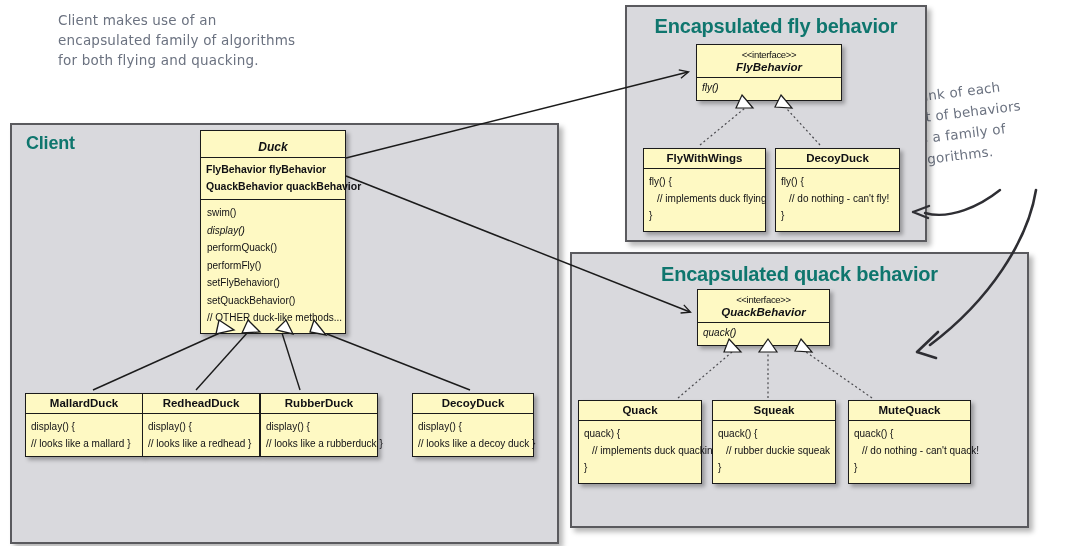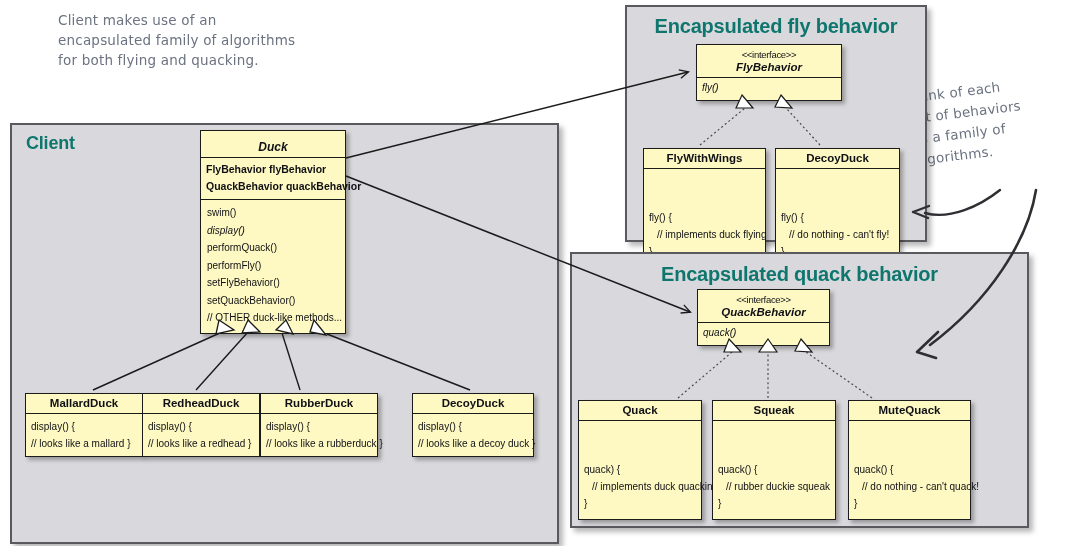--- a/index.html
+++ b/index.html
@@ -100,21 +100,21 @@
   .subduck .sect{ line-height:17px; padding:4px 5px 4px; }
   #box-mallard{ left:25px; }
   #box-redhead{ left:142px; }
   #box-rubber { left:260px; }
   #box-decoy  { left:412px; width:122px; }
 
   
   #box-flybehavior{ left:696px; top:44px; width:146px; }
   #box-flywithwings{ left:643px; top:148px; width:123px; }
   #box-flynoway{ left:775px; top:148px; width:125px; }
-  .implbox .sect{ line-height:17px; padding:4px 5px 7px;margin-top:36px; }
+  .implbox .sect{ line-height:17px; padding:4px 5px 7px; }
 
   
   #box-quackbehavior{ left:697px; top:289px; width:133px; }
   #box-quack{ left:578px; top:400px; width:124px; }
   #box-squeak{ left:712px; top:400px; width:124px; }
   #box-mutequack{ left:848px; top:400px; width:123px; }
 
   
   #links{
     position:absolute;

